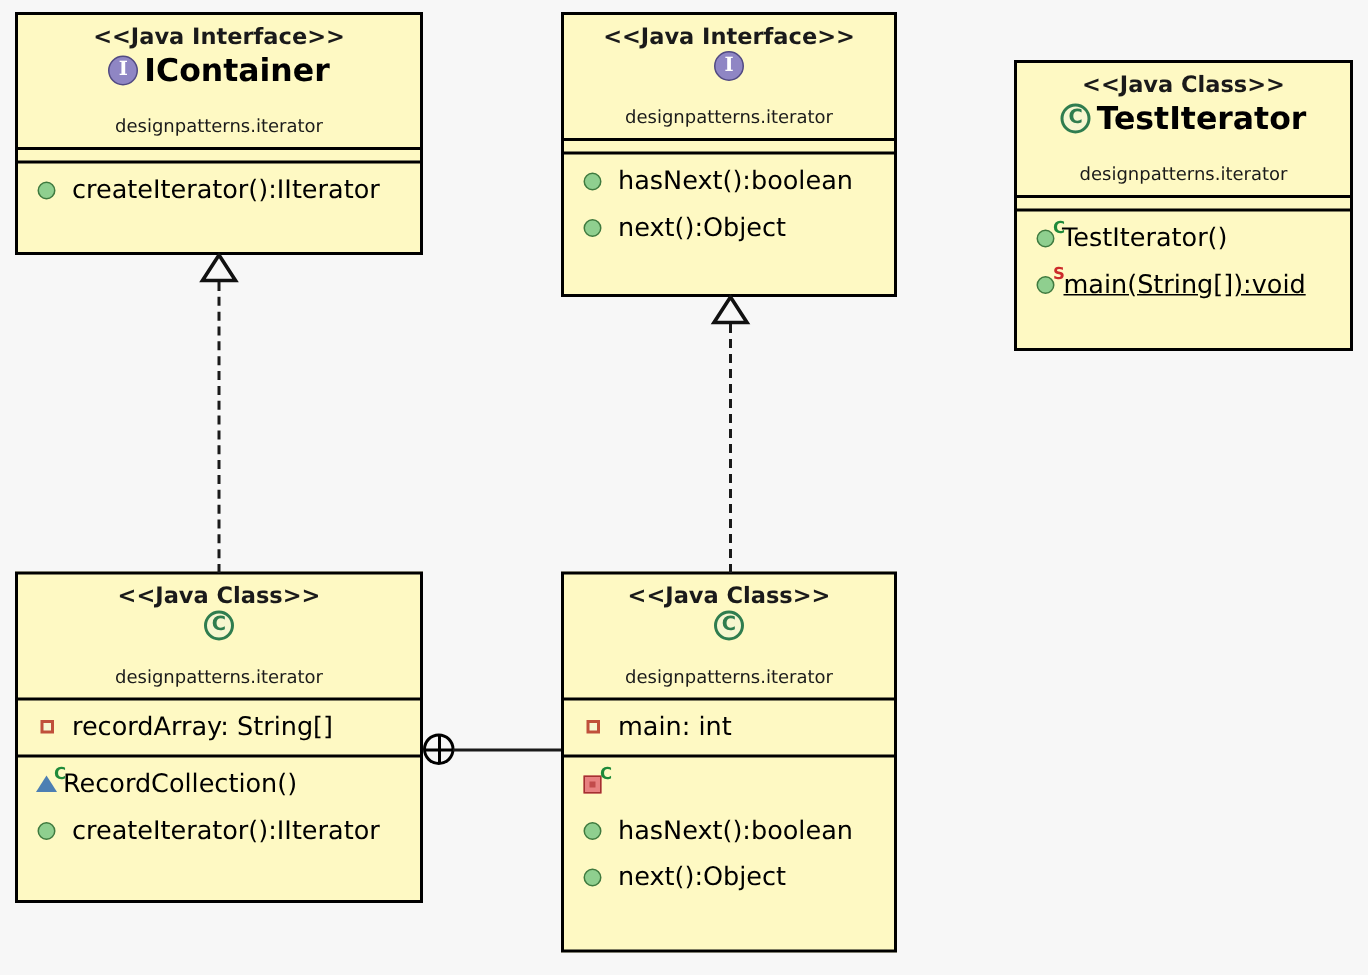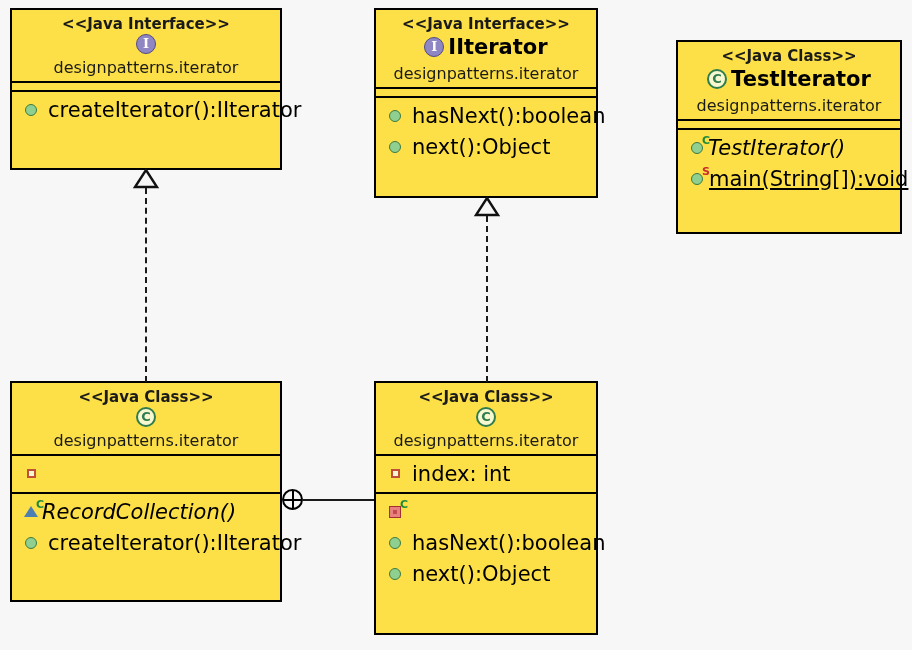--- a/index.html
+++ b/index.html
@@ -18,21 +18,21 @@
   #canvas {
     position: absolute;
     left: 0; top: 0;
     width: 912px;
     height: 650px;
   }
 
   
   .uml-box {
     position: absolute;
-    background: #fde047;
+    background: #fef9c3;
     border: 2px solid #000000;
     box-sizing: border-box;
   }
   .compartment {
     box-sizing: border-box;
     padding: 2px 0 3px 0;
   }
   .compartment + .compartment {
     border-top: 2px solid #000000;
   }
@@ -62,47 +62,46 @@
     line-height: 26px;
     margin-top: 1px;
   }
   .typename {
     font-size: 21px;
     font-weight: bold;
     color: #000000;
     white-space: nowrap;
   }
   .pkgname {
-    font-size: 16px;
+    font-size: 12px;
     color: #1a1a1a;
     line-height: 17px;
-    margin-top: 5px;
+    margin-top: 16px;
     white-space: nowrap;
   }
 
   
   .member {
     display: flex;
     align-items: center;
     height: 31px;
     padding-left: 11px;
     white-space: nowrap;
   }
   .member-label {
-    font-size: 21px;
+    font-size: 17px;
     color: #000000;
     margin-left: 9px;
   }
   .member-label.static {
     text-decoration: underline;
     margin-left: 4px;
   }
   .member-label.tight {
     margin-left: 3px;
-    font-style: italic;
   }
 
   
   .icon-wrap {
     position: relative;
     width: 16px;
     height: 18px;
     flex: 0 0 auto;
     display: flex;
     align-items: center;
@@ -229,40 +228,40 @@
 </head>
 <body>
 
 <div id="canvas">
 
   <div class="uml-box" style="left:10px; top:8px; width:272px; height:162px;">
     <div class="compartment hdr">
       <div class="stereotype">&lt;&lt;Java Interface&gt;&gt;</div>
       <div class="typename-row">
         <span class="ic-interface">I</span>
+        <span class="typename">IContainer</span>
       </div>
       <div class="pkgname">designpatterns.iterator</div>
     </div>
     <div class="compartment comp-empty"></div>
     <div class="compartment">
       <div class="member">
         <span class="icon-wrap">
           <span class="ic-public-method"></span>
         </span>
         <span class="member-label">createIterator():IIterator</span>
       </div>
     </div>
   </div>
 
   <div class="uml-box" style="left:374px; top:8px; width:224px; height:190px;">
     <div class="compartment hdr">
       <div class="stereotype">&lt;&lt;Java Interface&gt;&gt;</div>
       <div class="typename-row">
         <span class="ic-interface">I</span>
-        <span class="typename">IIterator</span>
       </div>
       <div class="pkgname">designpatterns.iterator</div>
     </div>
     <div class="compartment comp-empty"></div>
     <div class="compartment">
       <div class="member">
         <span class="icon-wrap">
           <span class="ic-public-method"></span>
         </span>
         <span class="member-label">hasNext():boolean</span>
@@ -310,20 +309,21 @@
       <div class="typename-row">
         <span class="ic-class">C</span>
       </div>
       <div class="pkgname">designpatterns.iterator</div>
     </div>
     <div class="compartment">
       <div class="member">
         <span class="icon-wrap">
           <span class="ic-private-field"></span>
         </span>
+        <span class="member-label">recordArray: String[]</span>
       </div>
     </div>
     <div class="compartment">
       <div class="member">
         <span class="icon-wrap">
           <span class="ic-package-ctor"></span>
           <span class="badge badge-c">C</span>
         </span>
         <span class="member-label tight">RecordCollection()</span>
       </div>
@@ -342,21 +342,21 @@
       <div class="typename-row">
         <span class="ic-class">C</span>
       </div>
       <div class="pkgname">designpatterns.iterator</div>
     </div>
     <div class="compartment">
       <div class="member">
         <span class="icon-wrap">
           <span class="ic-private-field"></span>
         </span>
-        <span class="member-label">index: int</span>
+        <span class="member-label">main: int</span>
       </div>
     </div>
     <div class="compartment">
       <div class="member">
         <span class="icon-wrap">
           <span class="ic-private-ctor"></span>
           <span class="badge badge-c">C</span>
         </span>
       </div>
       <div class="member">

